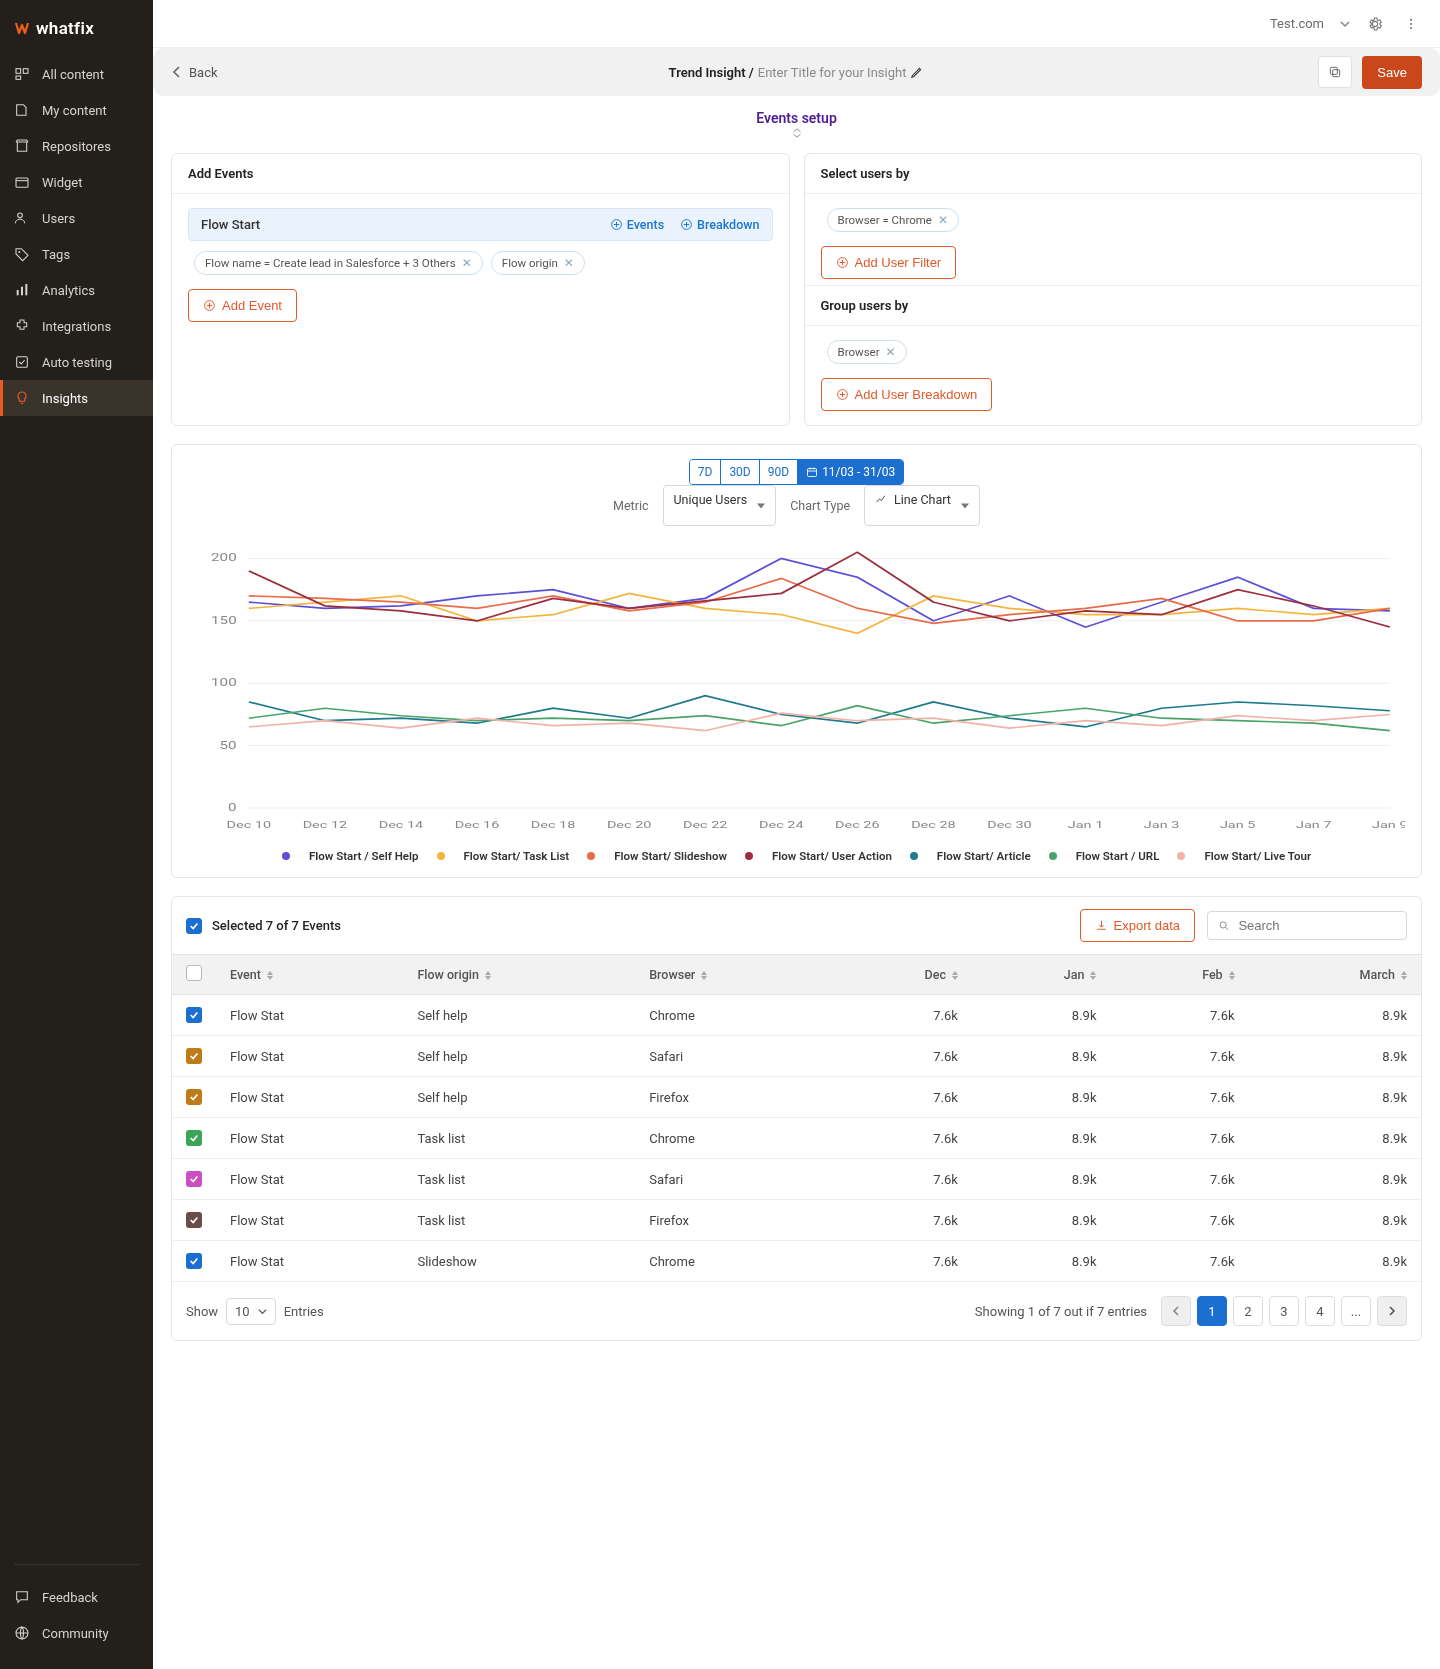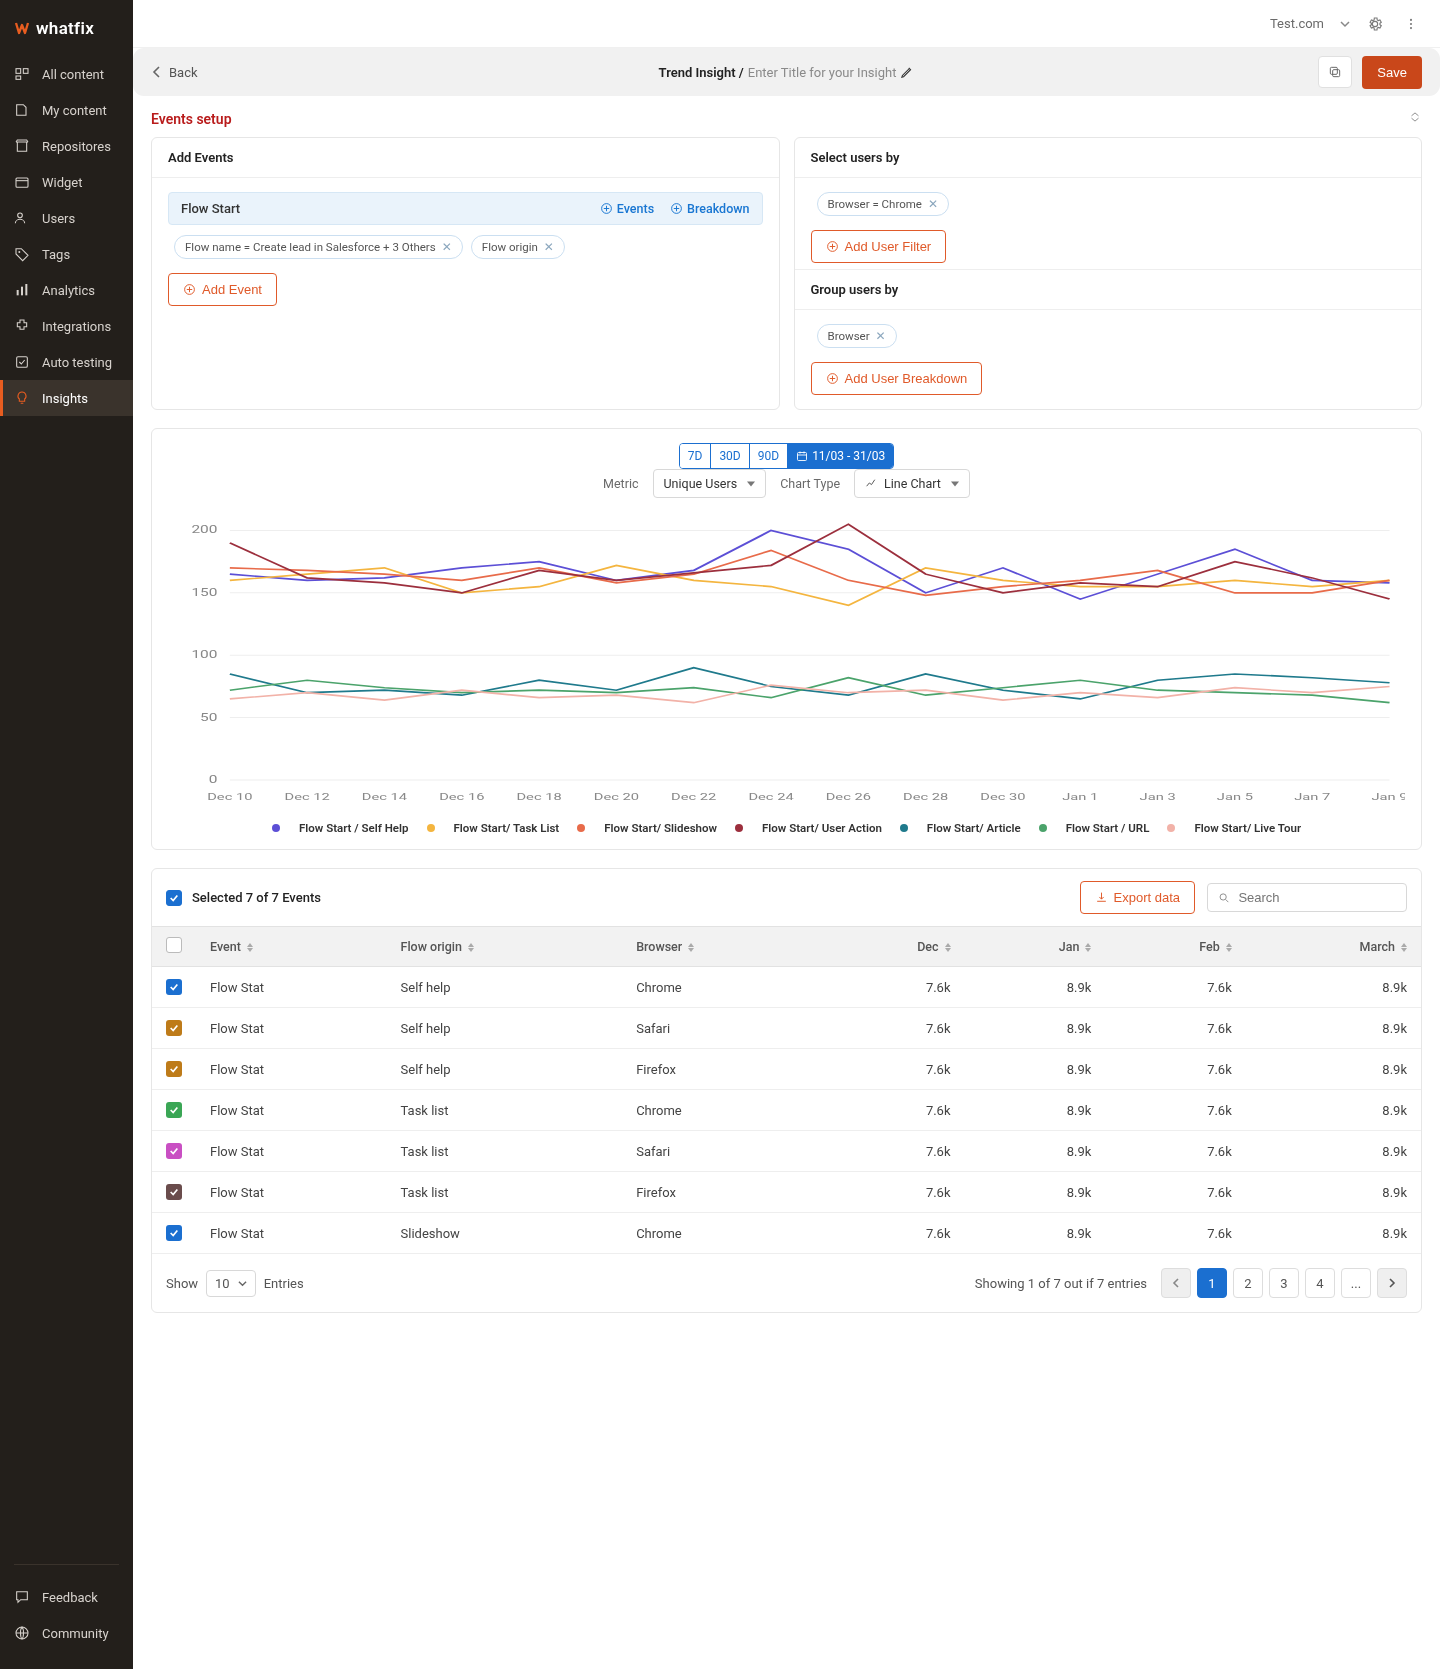--- a/index.html
+++ b/index.html
@@ -1,18 +1,18 @@
 <!DOCTYPE html>
 <html><head>
 <meta charset="utf-8">
 <style>
   * { box-sizing: border-box; margin: 0; padding: 0; }
   body { font-family: -apple-system, BlinkMacSystemFont, "Segoe UI", Roboto, sans-serif; background: #f5f5f5; color: #333; font-size: 13px; }
   .app { display: flex; min-height: 100vh; }
-  .sidebar { width: 133px; background: #231f1b; color: #c8c8c8; display: flex; flex-direction: column; padding-top: 12px; }
+  .sidebar { width: 153px; background: #231f1b; color: #c8c8c8; display: flex; flex-direction: column; padding-top: 12px; }
   .logo { display: flex; align-items: center; padding: 6px 14px 18px; }
   .logo-mark { width: 18px; height: 18px; margin-right: 4px; }
   .logo-text { color: #fff; font-weight: 600; font-size: 17px; letter-spacing: 0.3px; }
   .nav-item { display: flex; align-items: center; gap: 12px; padding: 10px 14px; cursor: pointer; color: #d7d2cd; font-size: 13px; }
   .nav-item.active { background: #3a332c; color: #fff; border-left: 3px solid #e85d20; padding-left: 11px; }
   .nav-item.active .nav-icon { color: #e85d20; }
   .nav-icon { width: 16px; height: 16px; flex: 0 0 16px; display: flex; align-items: center; justify-content: center; }
   .nav-divider { border-top: 1px solid #3a332c; margin: 14px; }
   .main { flex: 1; background: #fff; display: flex; flex-direction: column; }
   .topbar { height: 48px; display: flex; align-items: center; justify-content: flex-end; padding: 0 18px; gap: 14px; color: #6b6b6b; font-size: 13px; border-bottom: 1px solid #f0f0f0; }
@@ -21,21 +21,21 @@
   .titlebar { background: #f1f1f1; height: 48px; display: flex; align-items: center; justify-content: space-between; padding: 0 18px; border-radius: 11px; }
   .titlebar .left { display: flex; align-items: center; gap: 6px; color: #555; cursor: pointer; }
   .titlebar .center { position: absolute; left: 50%; transform: translateX(-50%); display: flex; align-items: center; gap: 4px; }
   .titlebar .center .bold { font-weight: 600; color: #222; }
   .titlebar .center .placeholder { color: #8a8a8a; }
   .titlebar .right { display: flex; gap: 10px; }
   .btn { padding: 8px 14px; border-radius: 4px; border: 1px solid transparent; cursor: pointer; font-size: 13px; display: inline-flex; align-items: center; gap: 6px; background: #fff; }
   .btn.copy { border: 1px solid #e0e0e0; width: 34px; padding: 0; height: 32px; justify-content: center; color: #666; }
   .btn.save { background: #c9471a; color: #fff; font-weight: 500; }
   .content { padding: 14px 18px 26px; background: #fff; }
-  .section-title { font-size: 14px; font-weight: 600; color: #b91c1c; margin-bottom: 10px; display:flex; justify-content:space-between; align-items:center;}
+  .section-title { font-size: 14px; font-weight: 600; color: #4c1d95; margin-bottom: 10px; display:flex; justify-content:space-between; align-items:center;flex-direction:column;}
   .panels-row { display: flex; gap: 14px; margin-bottom: 18px; }
   .panel { border: 1px solid #e6e6e6; border-radius: 6px; background: #fff; }
   .panel .panel-header { padding: 12px 16px; font-size: 13px; font-weight: 600; color: #222; border-bottom: 1px solid #eee; }
   .panel .panel-body { padding: 14px 16px; }
   .panel.events { flex: 1; }
   .panel.users { flex: 1; }
   .pill-row { background: #eaf3fb; border: 1px solid #d6e7f5; border-radius: 4px; padding: 8px 12px; display: flex; align-items: center; justify-content: space-between; margin-bottom: 10px; }
   .pill-row .label { color: #333; font-weight: 500; font-size: 13px; }
   .pill-row .actions { display: flex; gap: 16px; align-items: center; }
   .link-blue { color: #1976d2; font-size: 12.5px; cursor: pointer; font-weight: 500; display: inline-flex; align-items: center; gap: 4px; }
@@ -44,21 +44,21 @@
   .chip .close { color: #8aa6bd; font-size: 12px; cursor: pointer; }
   .btn.outline-red { border: 1px solid #e05a2a; color: #e05a2a; font-weight: 500; }
   .chart-panel { border: 1px solid #e6e6e6; border-radius: 6px; padding: 14px 16px; margin-bottom: 18px; }
   .chart-toolbar { display: flex; justify-content: space-between; align-items: center; margin-bottom: 10px; flex-direction: column; }
   .range-group { display: inline-flex; border: 1px solid #1b6fd0; border-radius: 4px; overflow: hidden; }
   .range-btn { padding: 5px 8px; font-size: 12px; color: #1b6fd0; background: #fff; cursor: pointer; border-right: 1px solid #1b6fd0; }
   .range-btn:last-child { border-right: none; }
   .range-btn.active { background: #1b6fd0; color: #fff; display:flex; align-items:center; gap:4px;}
   .right-controls { display: flex; align-items: center; gap: 14px; }
   .ctrl-label { color: #6a6a6a; font-size: 12.5px; }
-  .select-box { border: 1px solid #d8d8d8; border-radius: 4px; padding: 6px 28px 6px 10px; font-size: 12.5px; color: #333; position: relative; cursor: pointer; min-width: 110px; display:flex; align-items:center; gap:6px;}
+  .select-box { border: 1px solid #d8d8d8; border-radius: 4px; padding: 6px 28px 18px 10px; font-size: 12.5px; color: #333; position: relative; cursor: pointer; min-width: 110px; display:flex; align-items:center; gap:6px;}
   .select-box::after { content: ''; position: absolute; right: 10px; top: 50%; width: 0; height: 0; border-left: 4px solid transparent; border-right: 4px solid transparent; border-top: 5px solid #777; transform: translateY(-50%); }
   .chart-wrap { position: relative; }
   .legend { display: flex; flex-wrap: wrap; justify-content: center; gap: 18px; margin-top: 10px; font-size: 11.5px; color: #333; font-weight:600;}
   .legend-item { display: inline-flex; align-items: center; gap: 19px; }
   .legend-dot { width: 8px; height: 8px; border-radius: 50%; }
   .table-panel { border: 1px solid #e6e6e6; border-radius: 6px; padding: 0 0 14px; }
   .table-head { display: flex; justify-content: space-between; align-items: center; padding: 12px 14px; }
   .table-head .left { display: flex; align-items: center; gap: 10px; font-weight: 500; color: #222; }
   .table-head .right { display: flex; gap: 12px; align-items: center; }
   .checkbox { width: 16px; height: 16px; border-radius: 3px; border: 1.5px solid #bbb; display: inline-flex; align-items: center; justify-content: center; background: #fff; cursor: pointer; }

